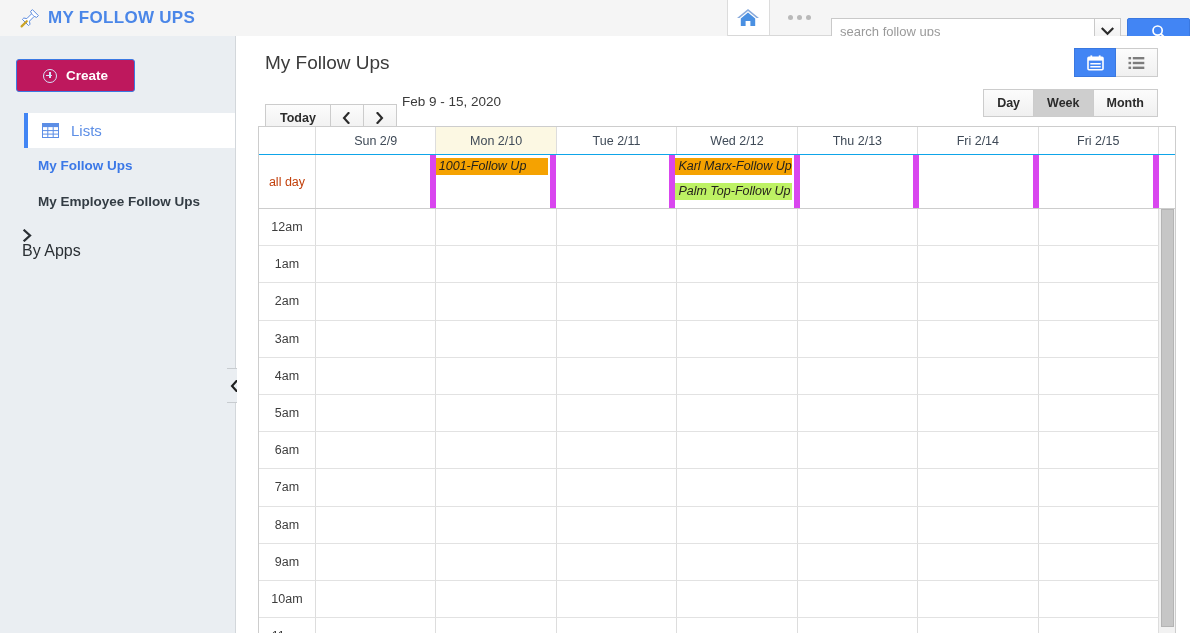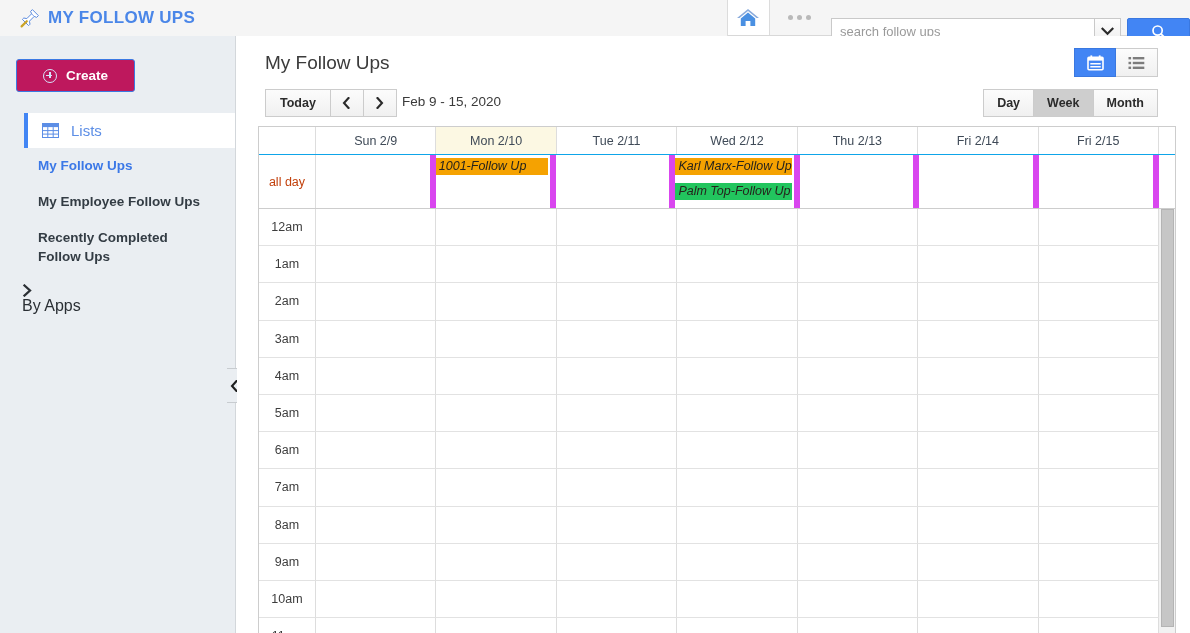--- a/index.html
+++ b/index.html
@@ -150,21 +150,21 @@
     position: absolute; left: 237px; top: 36px;
     width: 953px; height: 597px;
     background: #ffffff;
   }
   .page-title {
     position: absolute; left: 28px; top: 16px;
     font-size: 19px; color: #3b3b3b;
   }
 
   .toolbar-left {
-    position: absolute; left: 28px; top: 53px;
+    position: absolute; left: 28px; top: 68px;
     display: flex;
   }
   .btn-today {
     height: 28px; padding: 0 14px;
     background: linear-gradient(#fcfcfc,#f0f0f0);
     border: 1px solid #cccccc;
     font-size: 12.5px; font-weight: bold; color: #2c2c2c;
     display: flex; align-items: center;
   }
   .btn-nav {
@@ -341,23 +341,20 @@
     </svg>
     <span class="lists-label">Lists</span>
   </div>
 
   <div class="nav-link active">
     <span>My Follow Ups</span>
   </div>
   <div class="nav-link">
     <span>My Employee Follow Ups</span>
   </div>
-  <div class="nav-link wrap">
-    <span>Recently Completed Follow Ups</span>
-  </div>
 
   <div class="by-apps">
     <svg class="chev-right" width="12" height="13" viewBox="0 0 12 13">
       <path d="M2.5 1.5 L8 6.5 L2.5 11.5" fill="none" stroke="#2a2f34" stroke-width="2.3" stroke-linecap="square"></path>
     </svg>
     <span>By Apps</span>
   </div>
 </div>
 
 <div class="collapse-handle">
@@ -439,21 +436,21 @@
 
     <div class="allday-row">
       <div class="allday-label">all day</div>
       <div class="allday-cell"></div>
       <div class="allday-cell">
         <div class="event" style="background: rgb(245, 162, 1);">1001-Follow Up</div>
       </div>
       <div class="allday-cell"></div>
       <div class="allday-cell">
         <div class="event" style="background: rgb(245, 162, 1);">Karl Marx-Follow Up</div>
-        <div class="event" style="background: #22c55e;">Palm Top-Follow Up</div>
+        <div class="event" style="background: #bef264;">Palm Top-Follow Up</div>
       </div>
       <div class="allday-cell"></div>
       <div class="allday-cell"></div>
       <div class="allday-cell"></div>
       <div class="sb-col"></div>
     </div>
 
     <div class="slots-area">
       <div id="slots">
           <div class="slot-row">

